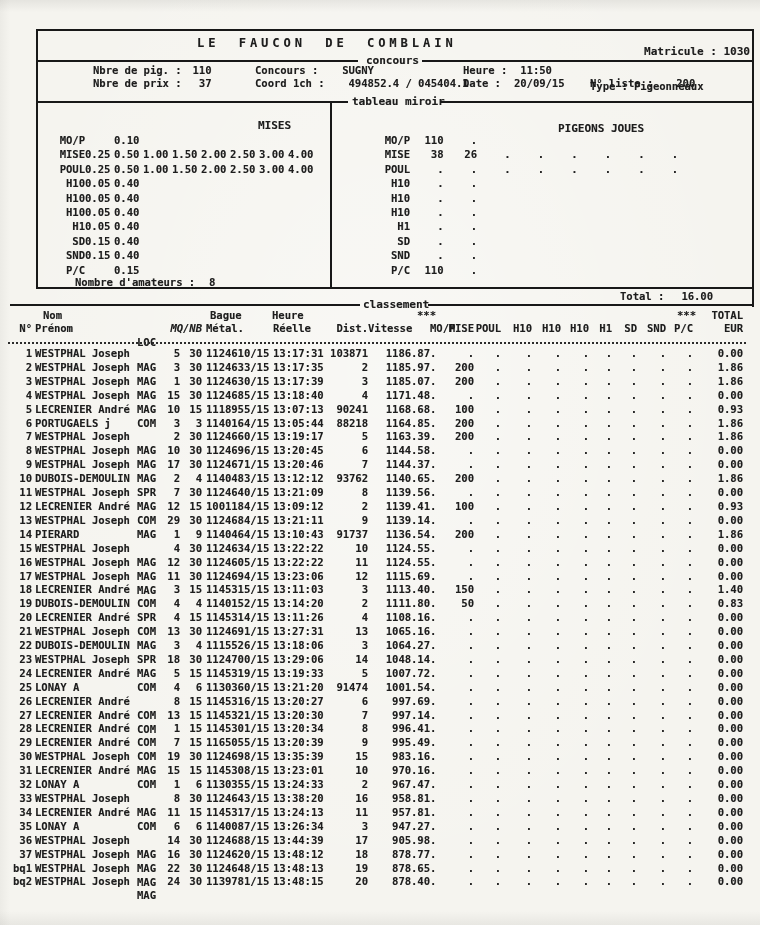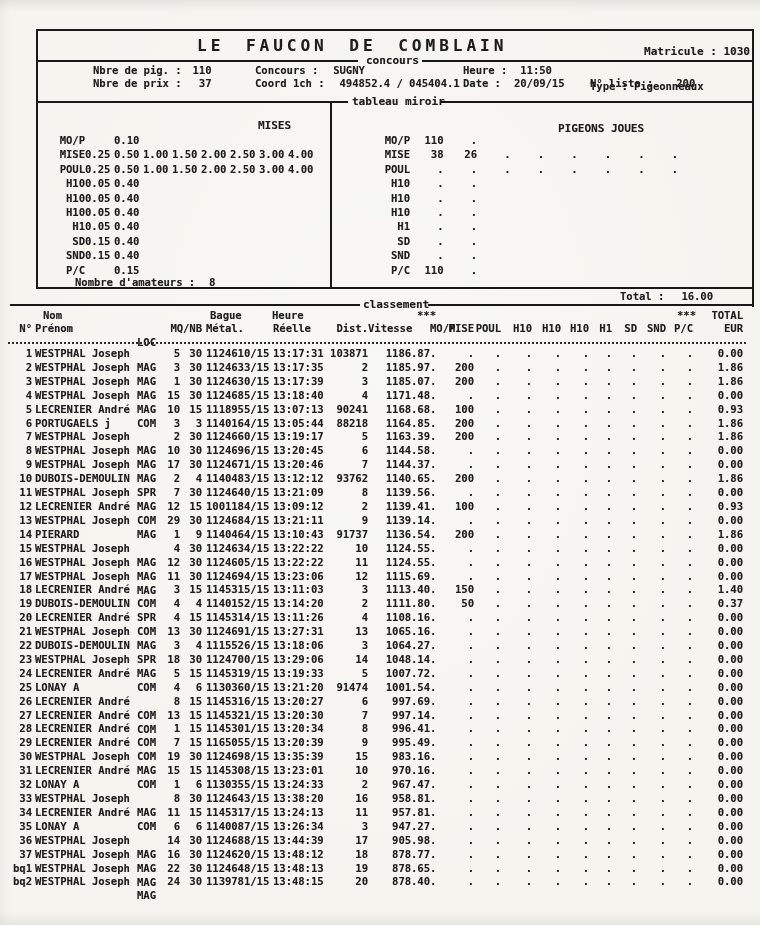--- a/index.html
+++ b/index.html
@@ -10,24 +10,24 @@
   #stage::before{content:"";position:absolute;inset:0;pointer-events:none;
     background:linear-gradient(180deg,rgba(90,90,85,.10) 0,rgba(0,0,0,0) 12px),
                linear-gradient(90deg,rgba(90,90,85,.06) 0,rgba(0,0,0,0) 10px),
                radial-gradient(ellipse at 50% 40%,rgba(255,255,255,.35) 0,rgba(0,0,0,0) 70%),
                linear-gradient(0deg,rgba(80,80,75,.08) 0,rgba(0,0,0,0) 14px);}
   .abs{position:absolute;white-space:nowrap;}
   .hline{position:absolute;height:2px;background:#181818;}
   .vline{position:absolute;width:2px;background:#181818;}
   .fs11{font-size:11px;line-height:13px;}
   .fs10{font-size:10.5px;line-height:13px;}
-  .title{font-size:16px;letter-spacing:4px;word-spacing:8px;}
+  .title{font-size:12px;letter-spacing:4px;word-spacing:8px;}
   .info-val{display:inline-block;}
   .vw30{min-width:30px;text-align:right;}
-  .gap8{margin-left:15px;}
+  .gap8{margin-left:24px;}
   .gap13{margin-left:13px;}
   .gap6r{margin-left:6px;min-width:36px;text-align:right;}
   
   .mrow{display:flex;height:14.4px;font-size:10.5px;line-height:14.4px;}
   .mlabel{width:48px;text-align:right;}
   .mises .mcell{width:29px;text-align:left;margin-left:0;}
   .mises .mcell:first-of-type{margin-left:4px;}
   .joues .mlabel{width:50px;}
   .joues .mcell{width:33.5px;text-align:right;}
   
@@ -35,21 +35,21 @@
     grid-template-columns:24px 104px 26px 18px 22px 68px 56px 42px 62px 6px 38px 27px 31px 29px 28px 23px 25px 29px 27px 50px;}
   .crow{display:grid;grid-template-columns:inherit;grid-column:1/-1;height:13.92px;}
   .cc{font-size:10.5px;line-height:13.92px;text-align:right;white-space:nowrap;overflow:visible;}
   .c-name,.c-loc,.c-bague,.c-heure{text-align:left;}
   .c-name{padding-left:3px;}
   .c-loc{padding-left:1px;margin-top:14px;}
   .c-bague{padding-left:4px;}
   .c-heure{padding-left:3px;}
   .hdr2 .cc{font-size:10.5px;line-height:13px;height:13px;}
   .hdr2 .c-vit{text-align:left;}
-  .hdr2 .c-mqnb{grid-column:4/6;text-align:right;}
+  .hdr2 .c-mqnb{grid-column:4/6;text-align:right;font-style:italic;}
   .dotted{position:absolute;border-bottom:2px dotted #2b2b2b;}
   .ink{text-shadow:0.3px 0.3px 0 rgba(25,25,25,.35);}
 </style>
 </head>
 <body>
 
 <div id="stage" class="ink">
 
   <div class="hline" style="left:36px;top:29px;width:718px;"></div>
   <div class="vline" style="left:36px;top:29px;height:260px;"></div>
@@ -776,21 +776,21 @@
         <div class="cc c-mop">.</div>
         <div class="cc c-mise">50</div>
         <div class="cc c-poul">.</div>
         <div class="cc c-h10a">.</div>
         <div class="cc c-h10b">.</div>
         <div class="cc c-h10c">.</div>
         <div class="cc c-h1">.</div>
         <div class="cc c-sd">.</div>
         <div class="cc c-snd">.</div>
         <div class="cc c-pc">.</div>
-        <div class="cc c-total">0.37</div>
+        <div class="cc c-total">0.83</div>
       </div>
       <div class="crow">
         <div class="cc c-no">20</div>
         <div class="cc c-name">LECRENIER André</div>
         <div class="cc c-loc">COM</div>
         <div class="cc c-mq">4</div>
         <div class="cc c-nb">15</div>
         <div class="cc c-bague">1145314/15</div>
         <div class="cc c-heure">13:11:26</div>
         <div class="cc c-dist">4</div>

